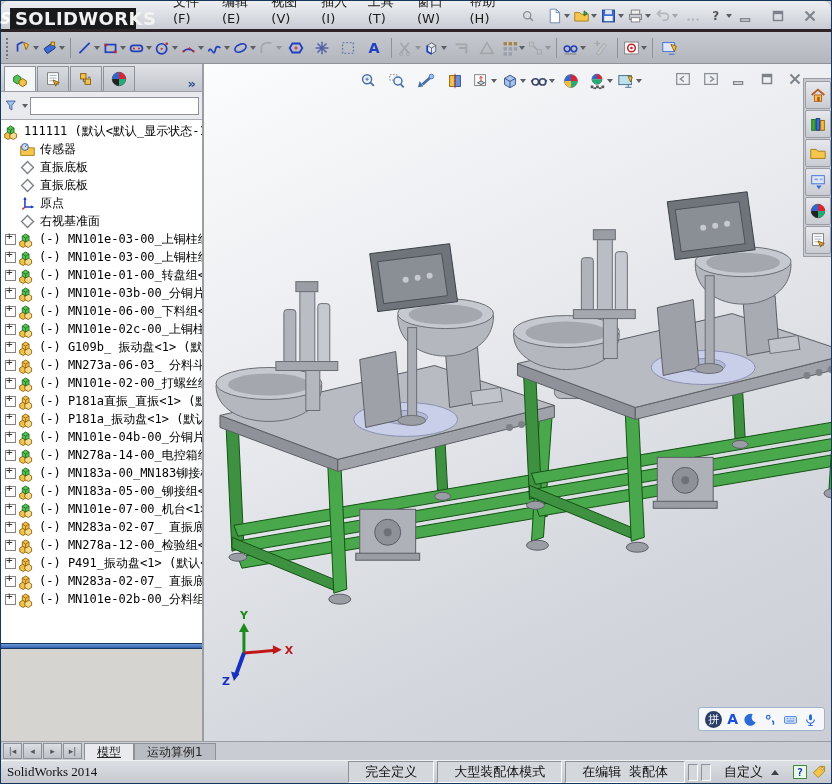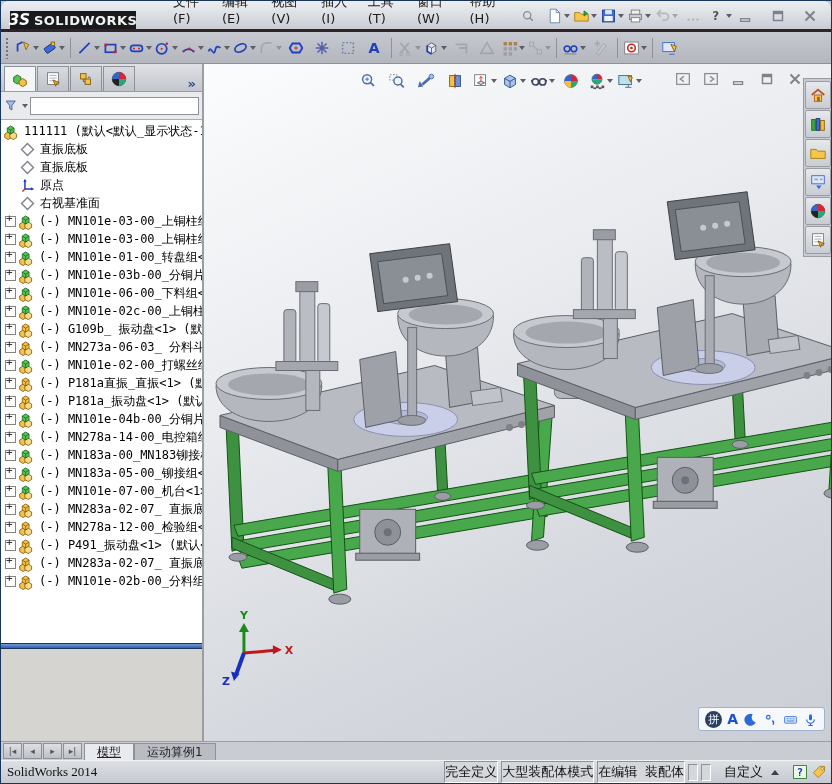--- a/index.html
+++ b/index.html
@@ -6,21 +6,21 @@
     font-family:"DejaVu Sans",sans-serif;font-size:12px;-webkit-font-smoothing:none;}
   #app{width:830px;height:782px;border:1px solid #17365e;background:#c6c9cf;
     display:flex;flex-direction:column;position:relative;}
   
   .titlebar{height:28px;display:flex;align-items:flex-end;
     background:linear-gradient(#edeff2,#c9cdd4);flex:none;border-radius:8px;}
   .redstripe{width:9px;background:#cf2030;flex:none;}
   .logobox{width:126px;background:#191a1c;color:#e8e8e8;display:flex;align-items:center;
     justify-content:center;gap:4px;flex:none;}
   .logo-ds{font-style:italic;font-weight:bold;font-size:15px;color:#fff;}
-  .logo-name{font-weight:bold;font-size:13px;letter-spacing:.4px;color:#f2f2f2;}
+  .logo-name{font-weight:bold;font-size:18px;letter-spacing:.4px;color:#f2f2f2;}
   .menus{display:flex;align-items:center;padding-left:28px;gap:2px;}
   .menu-item{padding:3px 9px;color:#1c1c1c;font-size:13px;cursor:default;}
   .qtb{display:flex;align-items:center;margin-left:4px;gap:1px;}
   .winctl{margin-left:auto;display:flex;align-items:center;gap:6px;padding-right:8px;}
   .darkstrip{height:3px;background:#2e2428;flex:none;}
   
   .toolbar{height:31px;background:linear-gradient(#c6c9cf,#b3b6bd);border-bottom:1px solid #8e9198;
     display:flex;align-items:center;padding-left:4px;flex:none;}
   .grip{width:5px;height:22px;margin-right:4px;flex:none;
     background-image:radial-gradient(circle,#70747c 1px,transparent 1.2px);
@@ -89,21 +89,21 @@
   .dtab{padding:1px 12px;border:1px solid #8e9198;border-bottom:none;margin-top:1px;
     background:#b9bcc3;font-size:12px;display:flex;align-items:center;color:#222;}
   .dtab.active{background:#e9eaee;text-decoration:underline;}
   
   .statusbar{height:22px;background:linear-gradient(#dcdfe4,#c6c9cf);border-top:1px solid #f2f3f5;
     display:flex;align-items:center;padding:0 4px;font-size:13px;color:#111;flex:none;
     font-family:"DejaVu Sans Mono","DejaVu Sans",monospace;}
   .sb-app{padding-left:2px;font-family:Liberation Serif, serif;}
   .sb-right{margin-left:auto;display:flex;align-items:center;gap:3px;}
   .sb-seg{border:1px solid;border-color:#8e9198 #fff #fff #8e9198;background:#d4d7dc;
-    padding:1px 0;white-space:nowrap;}
+    padding:1px 16px;white-space:nowrap;}
   .sb-seg.empty{width:8px;height:15px;padding:0;}
   .sb-custom{padding:0 10px;display:flex;align-items:center;gap:8px;}
   .sb-up{width:0;height:0;border-left:4px solid transparent;border-right:4px solid transparent;
     border-bottom:5px solid #3d4248;}
   .sb-ic{width:16px;height:16px;}
 </style>
 </head>
 <body>
 
 <svg width="0" height="0" style="position:absolute">
@@ -695,20 +695,27 @@
         <div class="trow root">
           <svg class="ticon" viewBox="0 0 20 20">
               <use href="#sym-asmg"></use>
             </svg>
           <span class="tlabel">111111  (默认&lt;默认_显示状态-1</span>
         </div>
         <div>
             <div class="trow">
     <span class="texp"></span>
     <svg class="ticon" viewBox="0 0 20 20">
+                <use href="#sym-sensor"></use>
+              </svg>
+    <span class="tlabel">传感器</span>
+  </div>
+            <div class="trow">
+    <span class="texp"></span>
+    <svg class="ticon" viewBox="0 0 20 20">
                 <use href="#sym-plane"></use>
               </svg>
     <span class="tlabel">直振底板</span>
   </div>
             <div class="trow">
     <span class="texp"></span>
     <svg class="ticon" viewBox="0 0 20 20">
                 <use href="#sym-plane"></use>
               </svg>
     <span class="tlabel">直振底板</span>

